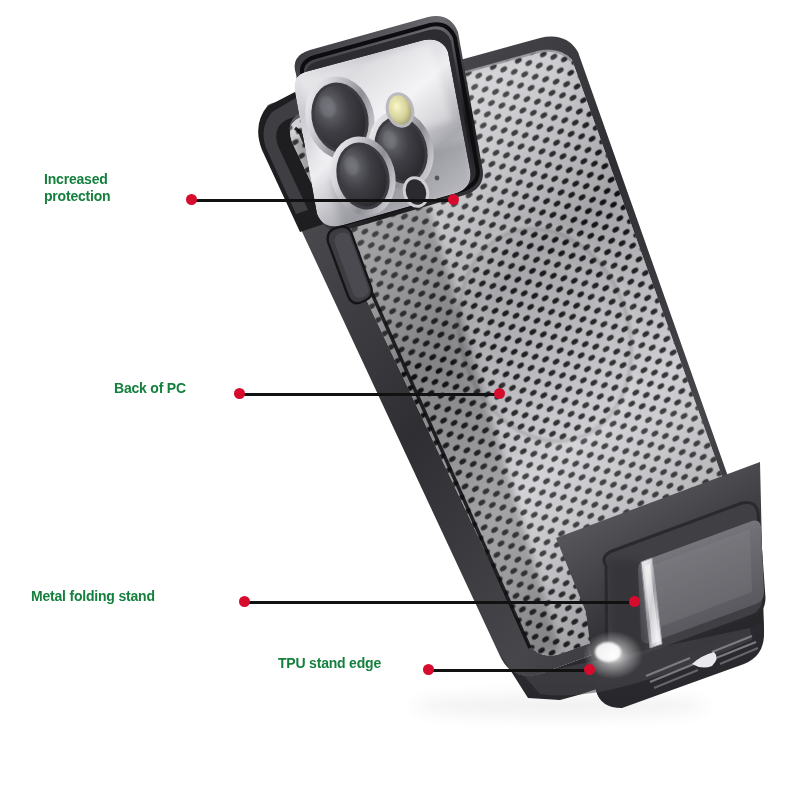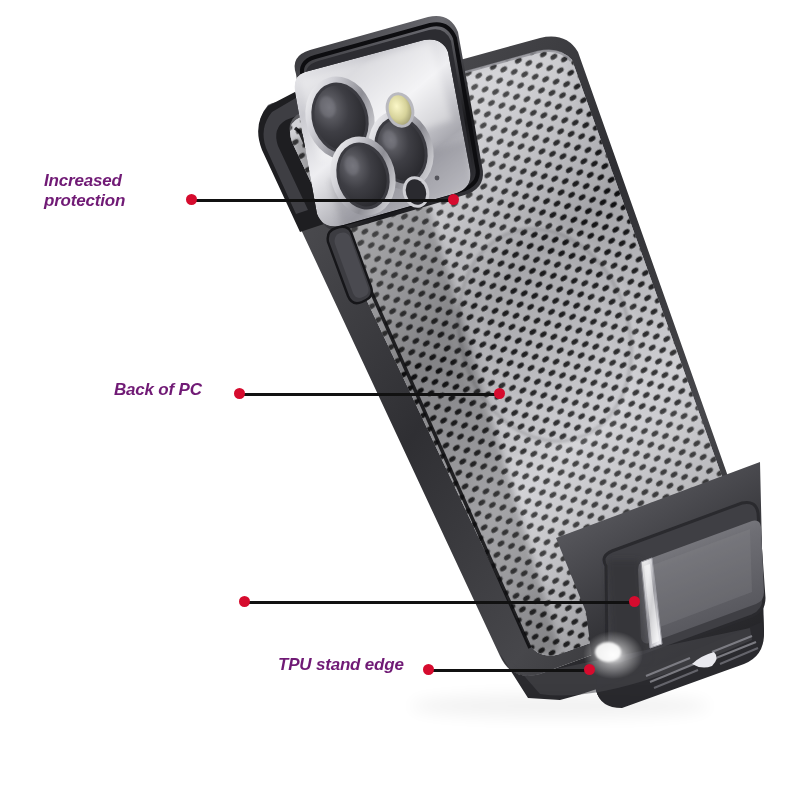--- a/index.html
+++ b/index.html
@@ -39,27 +39,26 @@
     position: absolute;
     left: 0; top: 0;
     width: 800px;
     height: 800px;
   }
 
   .callout-label {
     position: absolute;
     font-family: "Liberation Sans", sans-serif;
     font-weight: bold;
-    font-size: 17px;
+    font-size: 14px;
     line-height: 1.18;
-    color: #701a75;
+    color: #15803d;
     letter-spacing: -0.2px;
     white-space: pre;
     background: transparent;
-    font-style: italic;
   }
   .callout-label.two-line {
     line-height: 1.2;
   }
 
   .leader-line {
     position: absolute;
     height: 3px;
     background: #111111;
   }
@@ -415,20 +414,21 @@
 protection</div>
     <div class="leader-line" style="left:195px; top:199px; width:258px;"></div>
     <div class="leader-dot" style="left:186px; top:194px;"></div>
     <div class="leader-dot" style="left:448px; top:194px;"></div>
 
     <div class="callout-label" style="left:114px; top:380px;text-align:center;">Back of PC</div>
     <div class="leader-line" style="left:243px; top:393px; width:256px;"></div>
     <div class="leader-dot" style="left:234px; top:388px;"></div>
     <div class="leader-dot" style="left:494px; top:388px;"></div>
 
+    <div class="callout-label" style="left:31px; top:588px;">Metal folding stand</div>
     <div class="leader-line" style="left:248px; top:601px; width:386px;"></div>
     <div class="leader-dot" style="left:239px; top:596px;"></div>
     <div class="leader-dot" style="left:629px; top:596px;"></div>
 
     <div class="callout-label" style="left:278px; top:655px;">TPU stand edge</div>
     <div class="leader-line" style="left:432px; top:669px; width:157px;"></div>
     <div class="leader-dot" style="left:423px; top:664px;"></div>
     <div class="leader-dot" style="left:584px; top:664px;"></div>
   </div>
 

